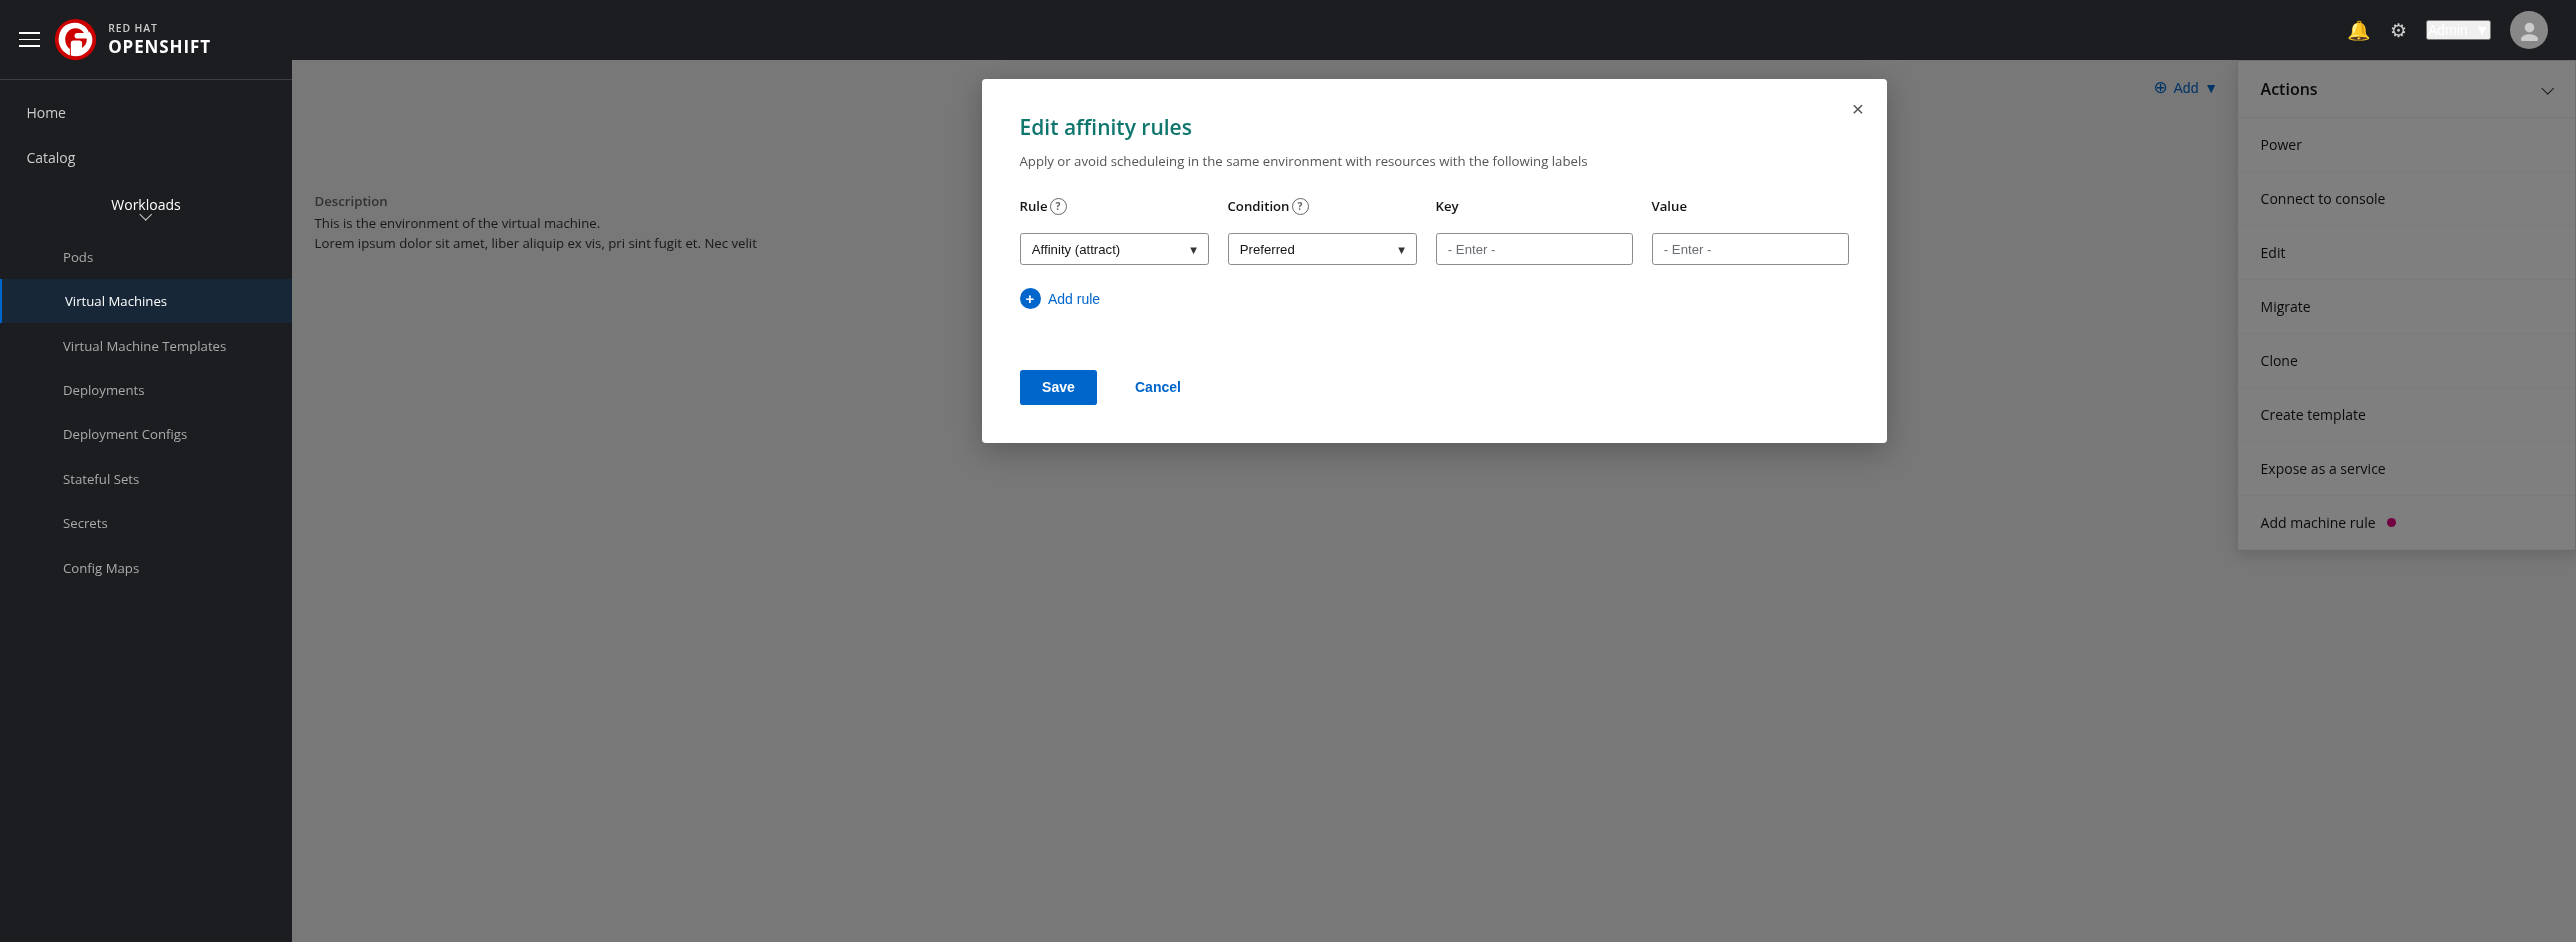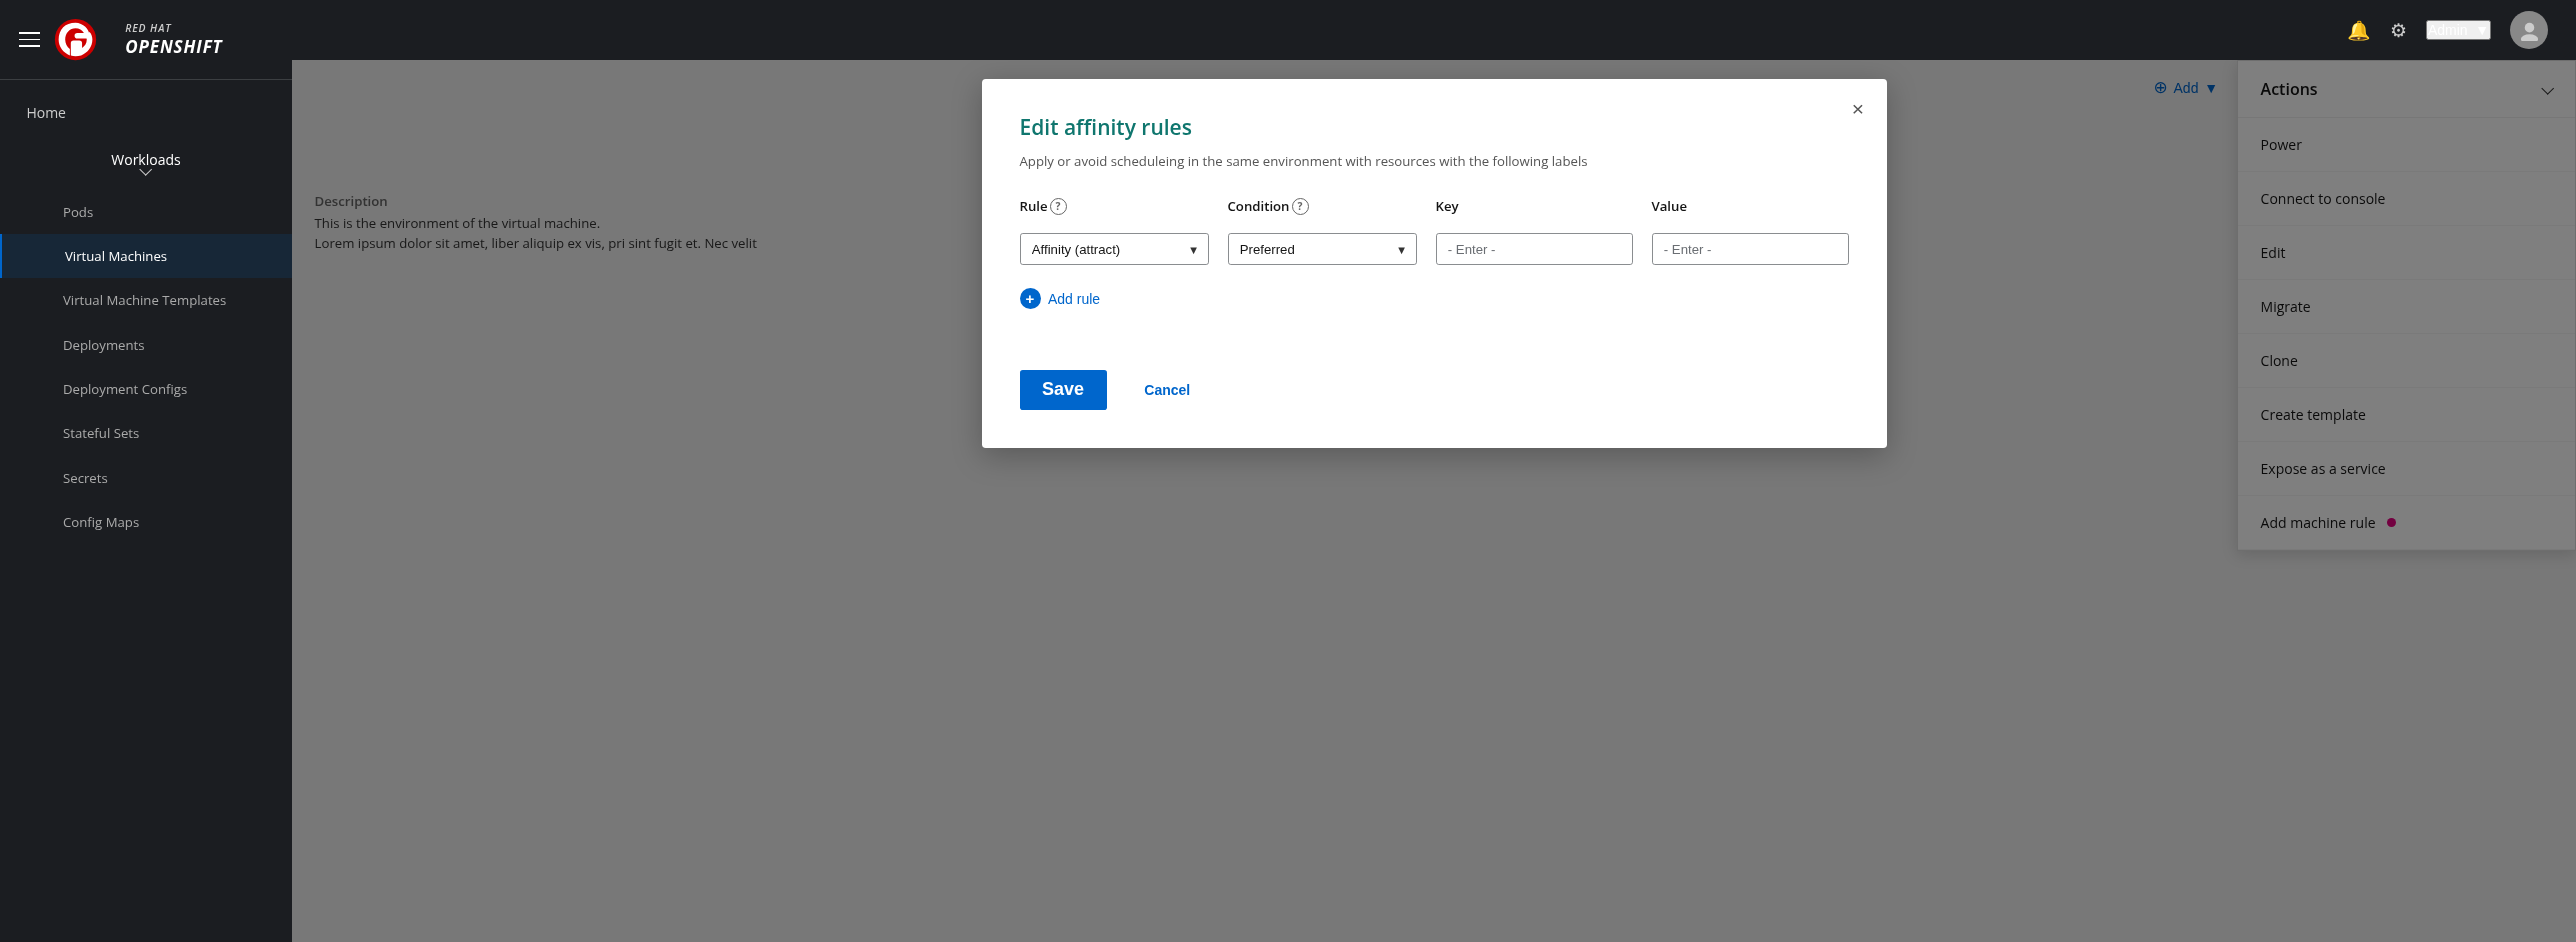--- a/index.html
+++ b/index.html
@@ -41,22 +41,21 @@
     .hamburger-icon span {
       width: 21px;
       height: 1.9px;
       background: #fff;
       display: block;
     }
 
     .logo-area {
       display: flex;
       align-items: center;
-      gap: 27px;
-      font-style: italic;
+      gap: 10px;
     }
 
     .redhat-logo {
       width: 45px;
       height: 45px;
     }
 
     .brand-text {
       display: flex;
       flex-direction: column;
@@ -454,21 +453,21 @@
       margin-top: 57px;
       align-items: center;
     }
 
     .btn-save {
       background: #06c;
       color: #fff;
       border: none;
       border-radius: 2.8px;
       padding: 9.4px 22.6px;
-      font-size: 18px;
+      font-size: 14px;
       cursor: pointer;
       font-weight: 600;
     }
 
     .btn-cancel {
       background: transparent;
       color: #06c;
       border: none;
       padding: 9.4px 22.6px;
       font-size: 14px;
@@ -506,20 +505,23 @@
       <div class="brand-text">
         <span class="brand-redhat">RED HAT</span>
         <span class="brand-openshift">OPENSHIFT</span>
       </div>
     </div>
   </div>
 
   <nav class="sidebar-nav">
     <div class="sidebar-nav-item">
       <span>Home</span>
+    </div>
+    <div class="sidebar-nav-item">
+      <span>Catalog</span>
     </div>
     <div class="sidebar-nav-item section-header">
       <span>Workloads</span>
       <span class="chevron-down"></span>
     </div>
     <div class="sidebar-nav-item sub-item">
       <span>Pods</span>
     </div>
     <div class="sidebar-nav-item sub-item active-sub">
       <span>Virtual Machines</span>

